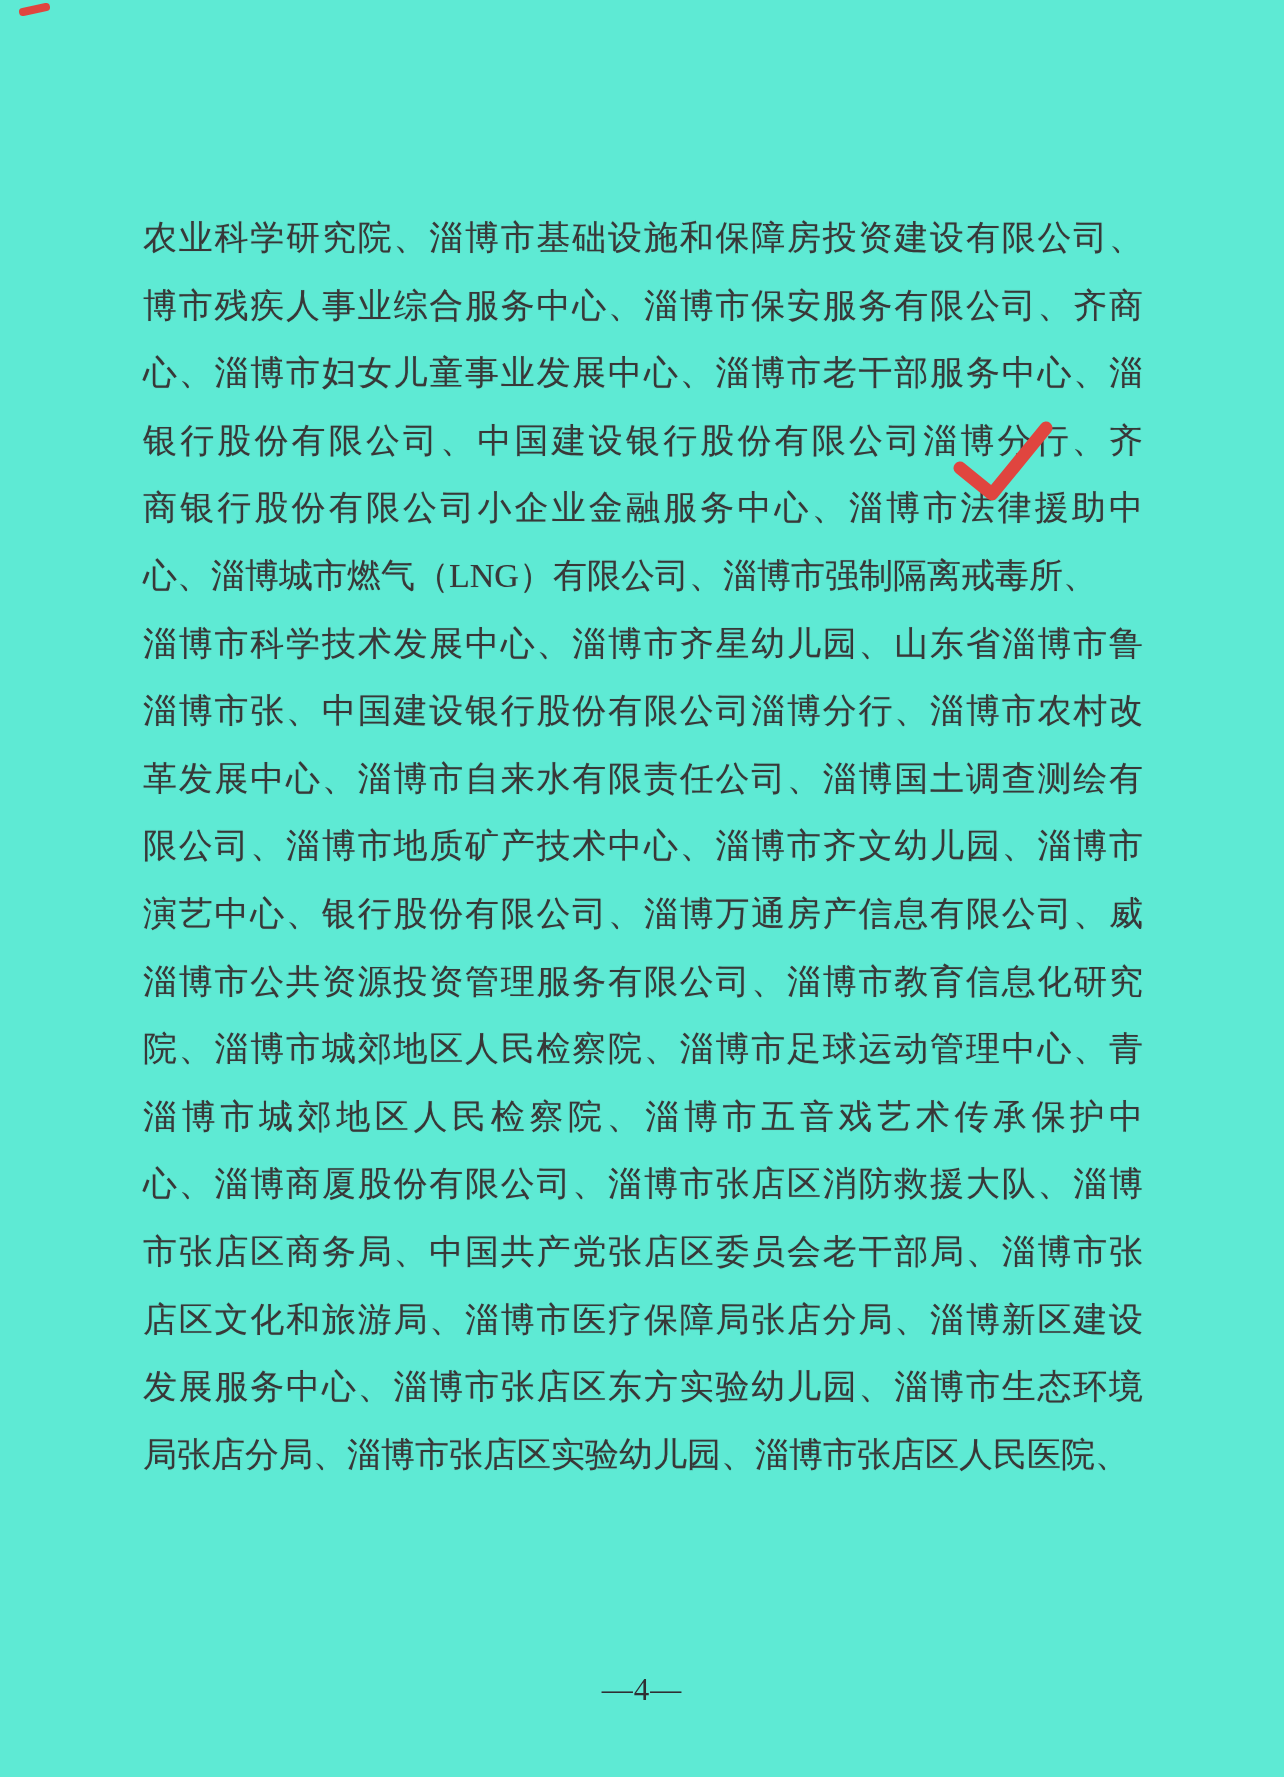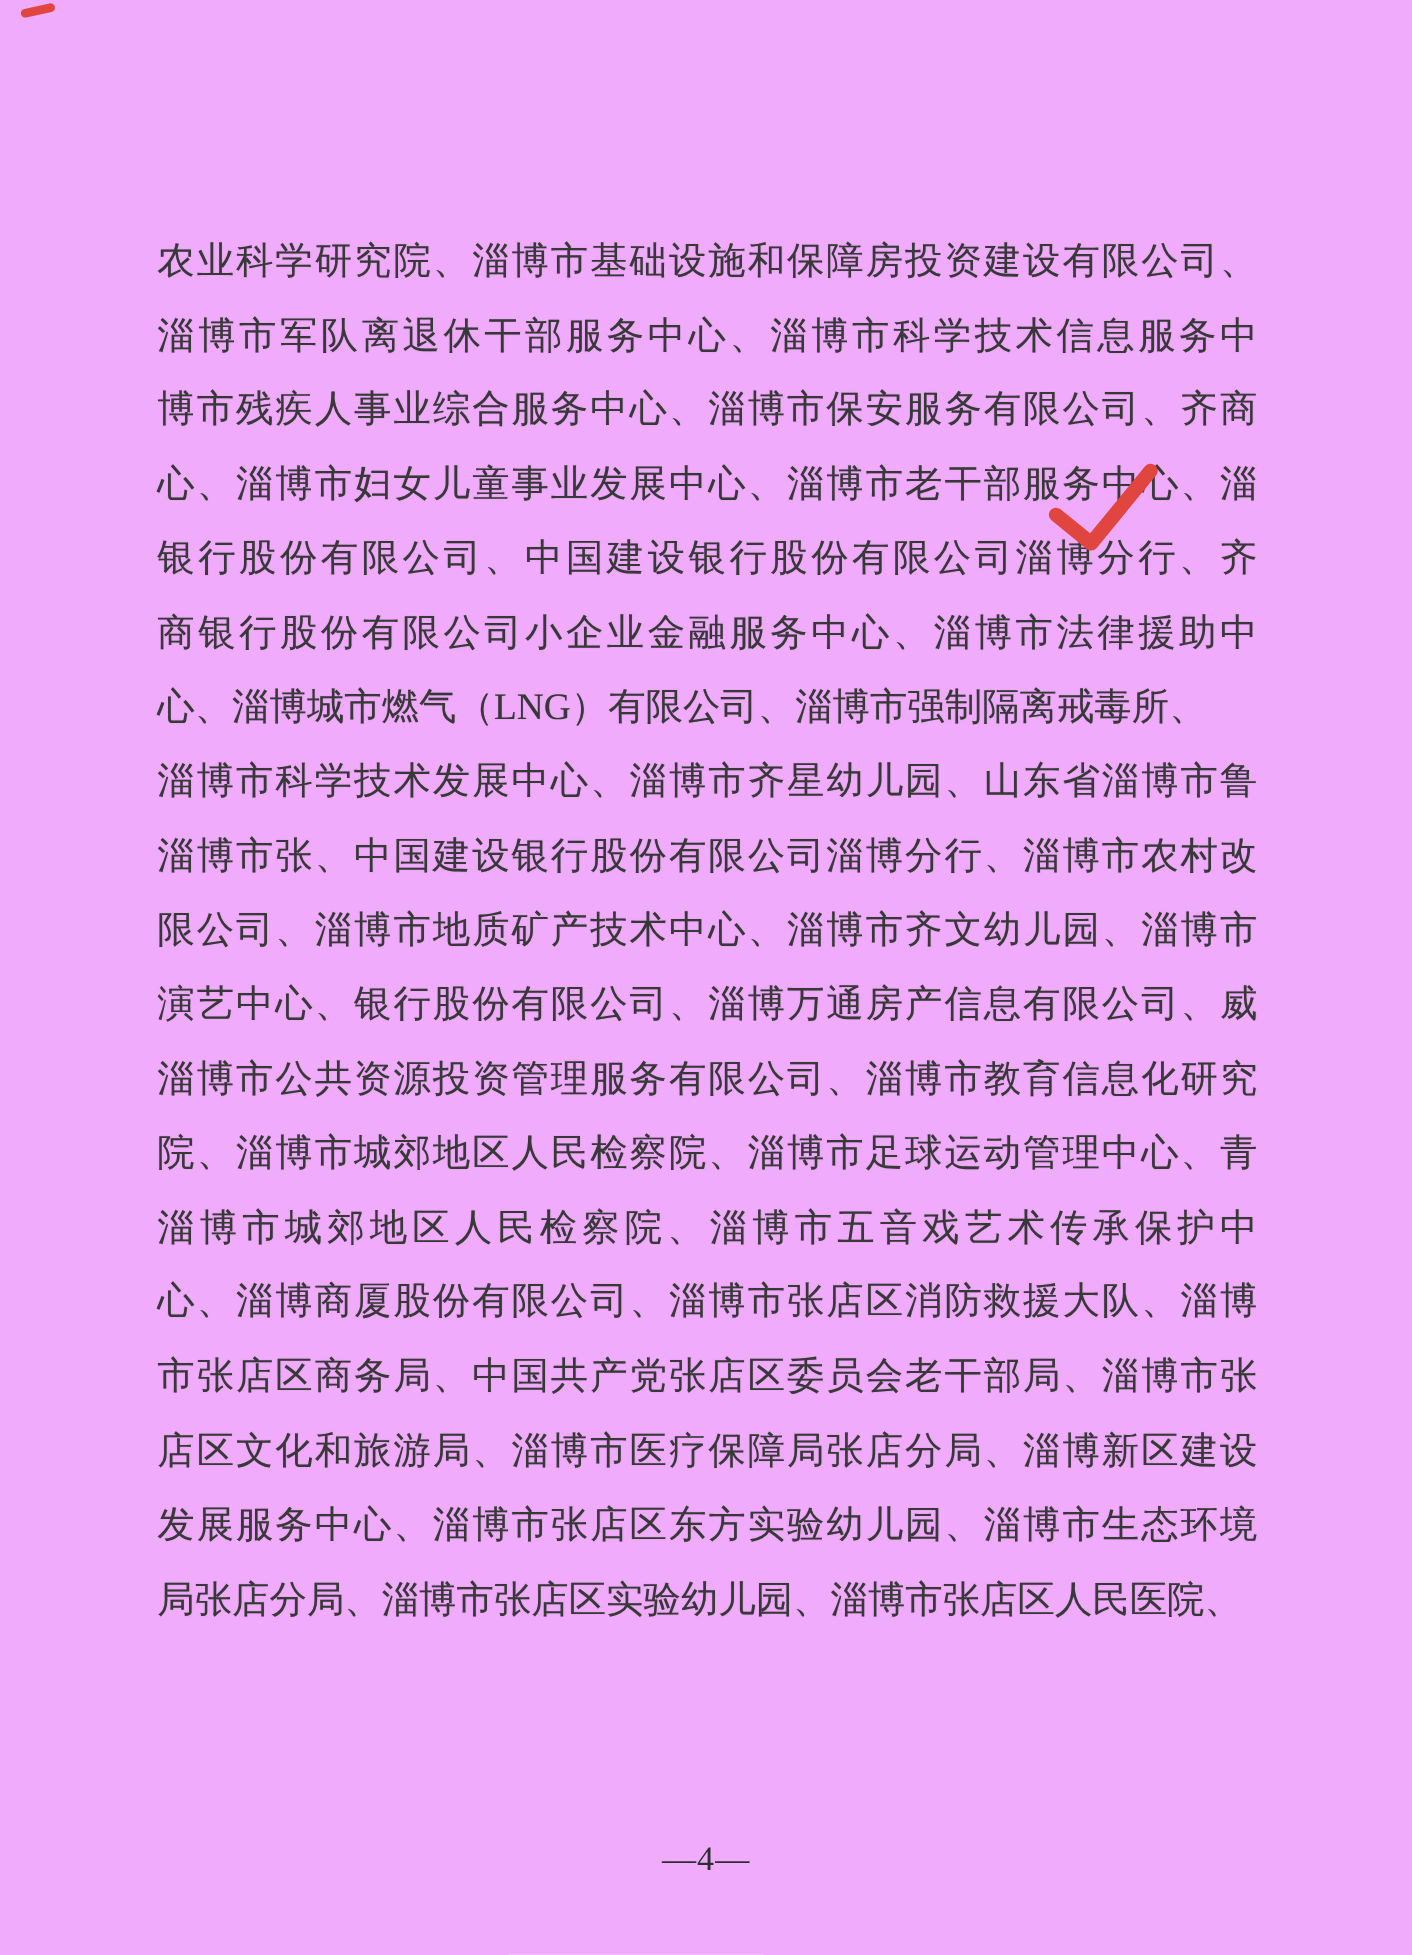--- a/index.html
+++ b/index.html
@@ -1,20 +1,20 @@
 <!DOCTYPE html>
 <html><head>
 <meta charset="utf-8">
 <style>
   html, body { margin: 0; padding: 0; }
   .page {
     position: relative;
     width: 1284px;
     height: 1777px;
-    background: #f0abfc;
+    background: #5eead4;
     font-family: "Liberation Serif", "DejaVu Serif", serif;
     overflow: hidden;
   }
   .body-text {
     position: absolute;
     left: 143px;
     top: 204px;
     width: 1000px;
     font-size: 34px;
     line-height: 67.6px;
@@ -58,28 +58,28 @@
 <body>
 
 <div class="page">
 
   <svg class="corner-mark" viewBox="0 0 36 20">
     <line x1="5" y1="12" x2="28" y2="7" stroke-width="8" stroke-linecap="round" stroke="#e0453f"></line>
   </svg>
 
   <div class="body-text">
     <div class="line">农业科学研究院、淄博市基础设施和保障房投资建设有限公司、</div>
-    <div class="line">淄博市军队离退休干部服务中心、淄博市科学技术信息服务中</div>
     <div class="line">博市残疾人事业综合服务中心、淄博市保安服务有限公司、齐商</div>
     <div class="line">心、淄博市妇女儿童事业发展中心、淄博市老干部服务中心、淄</div>
     <div class="line">银行股份有限公司、中国建设银行股份有限公司淄博分行、齐</div>
     <div class="line">商银行股份有限公司小企业金融服务中心、淄博市法律援助中</div>
     <div class="line natural">心、淄博城市燃气（LNG）有限公司、淄博市强制隔离戒毒所、</div>
     <div class="line">淄博市科学技术发展中心、淄博市齐星幼儿园、山东省淄博市鲁</div>
     <div class="line">淄博市张、中国建设银行股份有限公司淄博分行、淄博市农村改</div>
+    <div class="line">革发展中心、淄博市自来水有限责任公司、淄博国土调查测绘有</div>
     <div class="line">限公司、淄博市地质矿产技术中心、淄博市齐文幼儿园、淄博市</div>
     <div class="line">演艺中心、银行股份有限公司、淄博万通房产信息有限公司、威</div>
     <div class="line">淄博市公共资源投资管理服务有限公司、淄博市教育信息化研究</div>
     <div class="line">院、淄博市城郊地区人民检察院、淄博市足球运动管理中心、青</div>
     <div class="line">淄博市城郊地区人民检察院、淄博市五音戏艺术传承保护中</div>
     <div class="line">心、淄博商厦股份有限公司、淄博市张店区消防救援大队、淄博</div>
     <div class="line">市张店区商务局、中国共产党张店区委员会老干部局、淄博市张</div>
     <div class="line">店区文化和旅游局、淄博市医疗保障局张店分局、淄博新区建设</div>
     <div class="line">发展服务中心、淄博市张店区东方实验幼儿园、淄博市生态环境</div>
     <div class="line natural">局张店分局、淄博市张店区实验幼儿园、淄博市张店区人民医院、</div>

